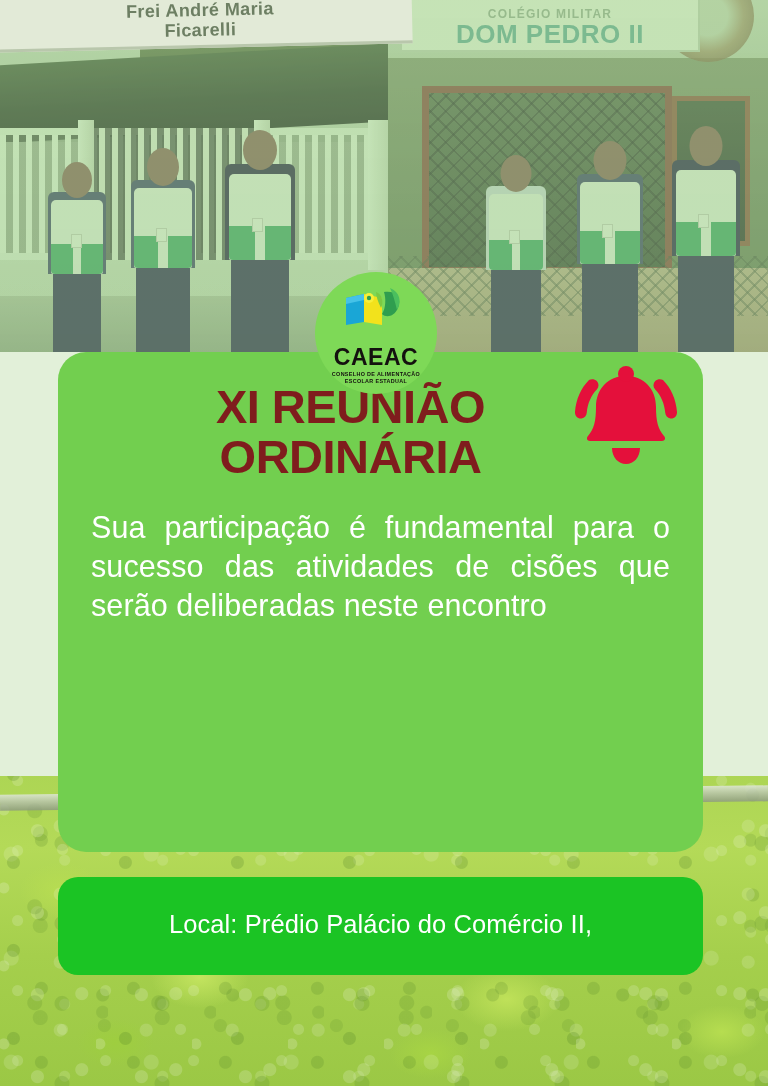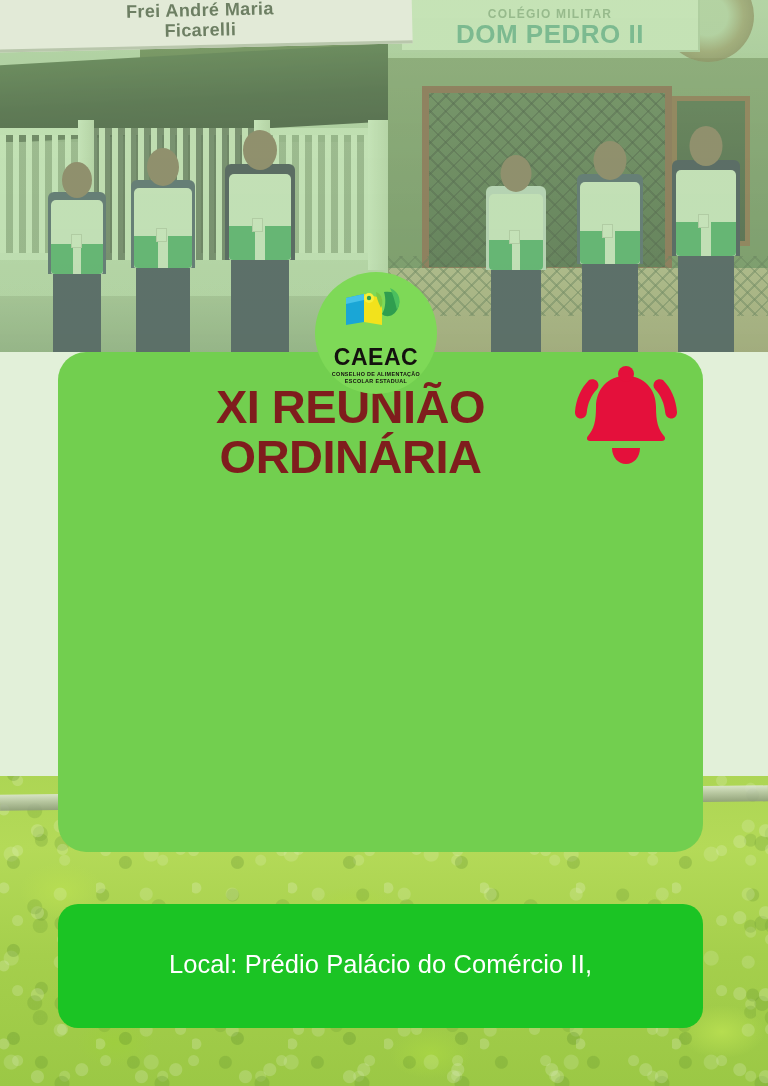--- a/index.html
+++ b/index.html
@@ -298,22 +298,22 @@
   .bell {
     position: absolute;
     right: 22px; top: 10px;
     width: 110px; height: 108px;
     z-index: 7;
   }
 
   
   .footer-card {
     position: absolute;
-    left: 58px; top: 904px;
-    width: 645px; height: 124px;
+    left: 58px; top: 877px;
+    width: 645px; height: 98px;
     background: #1bc424;
     border-radius: 20px;
     z-index: 5;
     display: flex; flex-direction: column;
     align-items: center; justify-content: center;
     padding-bottom: 2px;
   }
   .footer-card div {
     color: #ffffff;
     font-size: 25.5px;
@@ -457,20 +457,21 @@
         </g>
       </svg>
     </div>
 
     <div class="title">
       <div>XI REUNIÃO</div>
       <div>ORDINÁRIA</div>
     </div>
 
     <div class="body-text">
+      <p class="nojust" style="text-align:justify;"><span>Sua participação é fundamental para o sucesso das atividades de cisões que serão deliberadas neste encontro</span></p>
     </div>
   </div>
 
   <div class="footer-card">
     <div>Local: Prédio Palácio do Comércio II,</div>
   </div>
 
 </div>
 
 </body></html>

